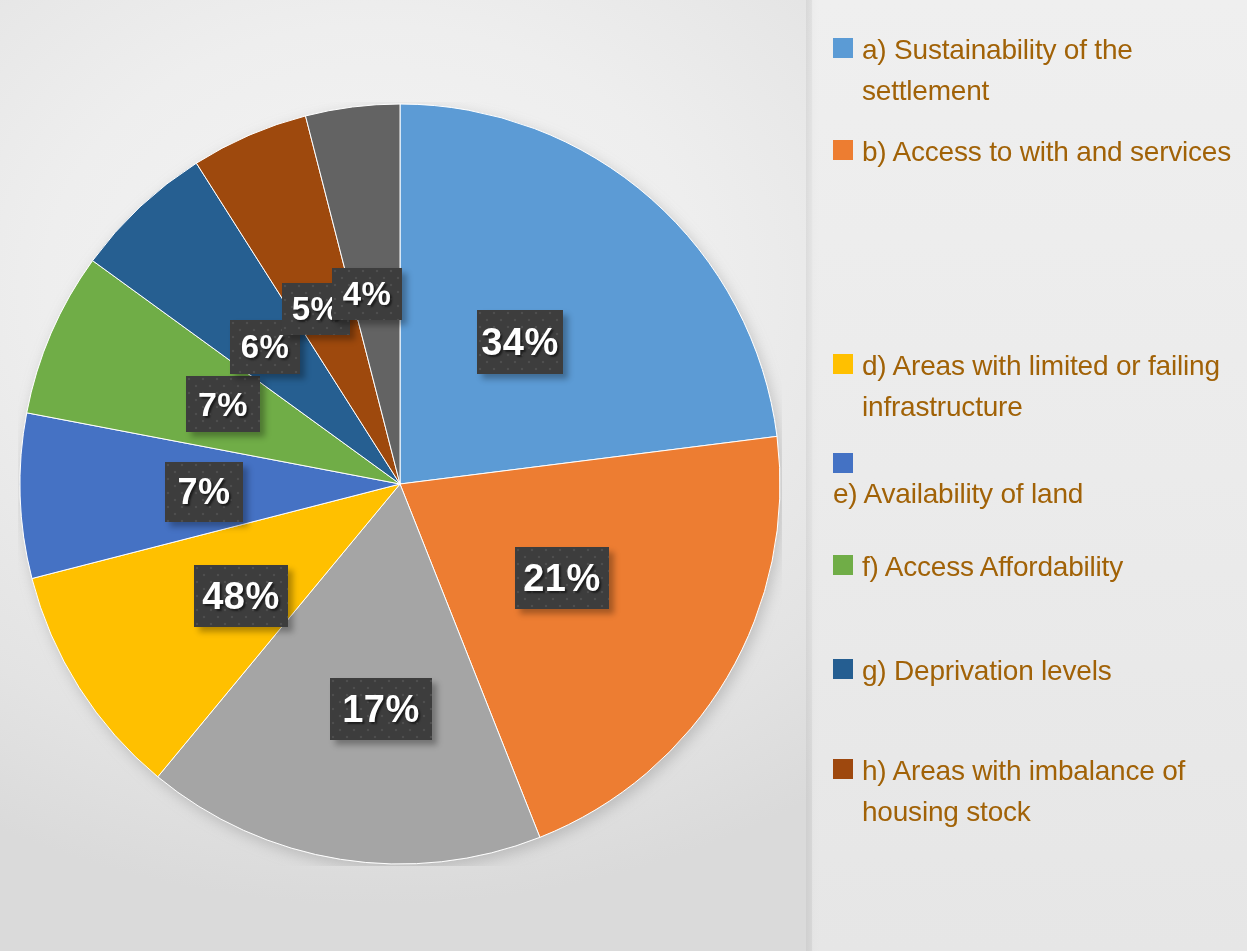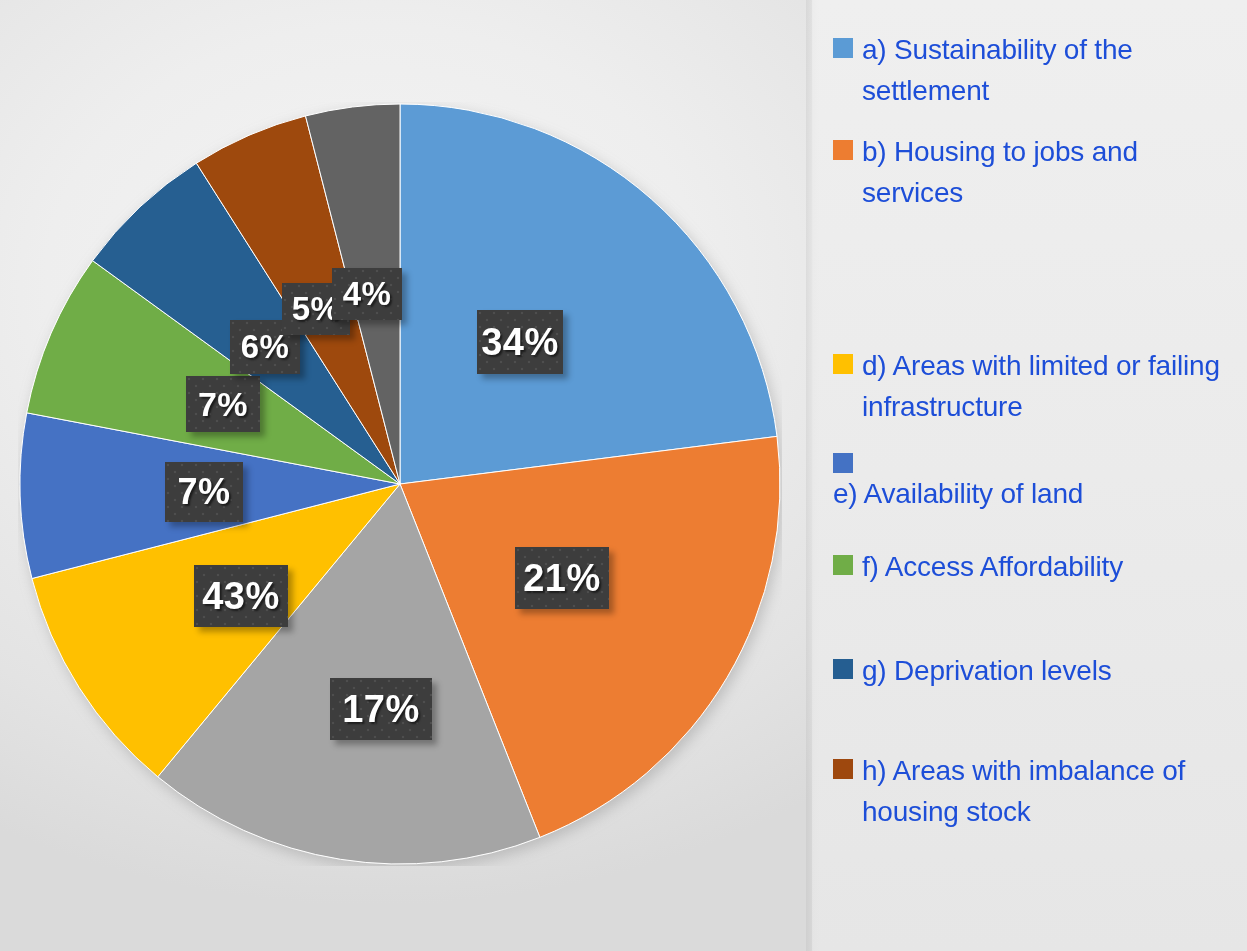--- a/index.html
+++ b/index.html
@@ -86,21 +86,21 @@
   .legend-swatch {
     width: 20px;
     height: 20px;
     flex: 0 0 20px;
     margin-top: 9px;
     margin-right: 9px;
   }
   .legend-label {
     font-size: 28px;
     line-height: 41px;
-    color: #1d4ed8;
+    color: #a16207;
     font-family: "Liberation Sans", sans-serif;
     letter-spacing: -0.2px;
   }
 </style>
 </head>
 <body>
 
 <div id="root">
 
   <div id="bg-left"></div>
@@ -128,21 +128,21 @@
     </svg>
   </div>
 
   <div id="labels-layer">
     <div class="datalabel" style="left:477px; top:310px; width:86px; height:64px; font-size:38px;">34%</div>
 
     <div class="datalabel" style="left:515px; top:547px; width:94px; height:62px; font-size:38px;">21%</div>
 
     <div class="datalabel" style="left:330px; top:645px; width:102px; height:62px; font-size:38px;margin-top:33px;">17%</div>
 
-    <div class="datalabel" style="left:194px; top:565px; width:94px; height:62px; font-size:38px;">43%</div>
+    <div class="datalabel" style="left:194px; top:565px; width:94px; height:62px; font-size:38px;">48%</div>
 
     <div class="datalabel" style="left:165px; top:462px; width:78px; height:60px; font-size:36px;">7%</div>
 
     <div class="datalabel" style="left:186px; top:376px; width:74px; height:56px; font-size:34px;">7%</div>
 
     <div class="datalabel" style="left:230px; top:320px; width:70px; height:54px; font-size:33px;">6%</div>
 
     <div class="datalabel" style="left:282px; top:283px; width:68px; height:52px; font-size:33px;">5%</div>
 
     <div class="datalabel" style="left:332px; top:268px; width:70px; height:52px; font-size:33px;">4%</div>
@@ -150,21 +150,21 @@
 
   <div id="legend">
 
     <div class="legend-item" style="top:29px;">
       <span class="legend-swatch" style="background:#5B9BD5;"></span>
       <span class="legend-label">a) Sustainability of the settlement</span>
     </div>
 
     <div class="legend-item" style="top:131px;">
       <span class="legend-swatch" style="background:#ED7D31;"></span>
-      <span class="legend-label">b) Housing to jobs and services</span>
+      <span class="legend-label">b) Access to with and services</span>
     </div>
 
 
     <div class="legend-item" style="top:345px;justify-content:space-between;">
       <span class="legend-swatch" style="background:#FFC000;"></span>
       <span class="legend-label">d) Areas with limited or failing infrastructure</span>
     </div>
 
     <div class="legend-item" style="top:444px;flex-direction:column;">
       <span class="legend-swatch" style="background:#4472C4;"></span>

